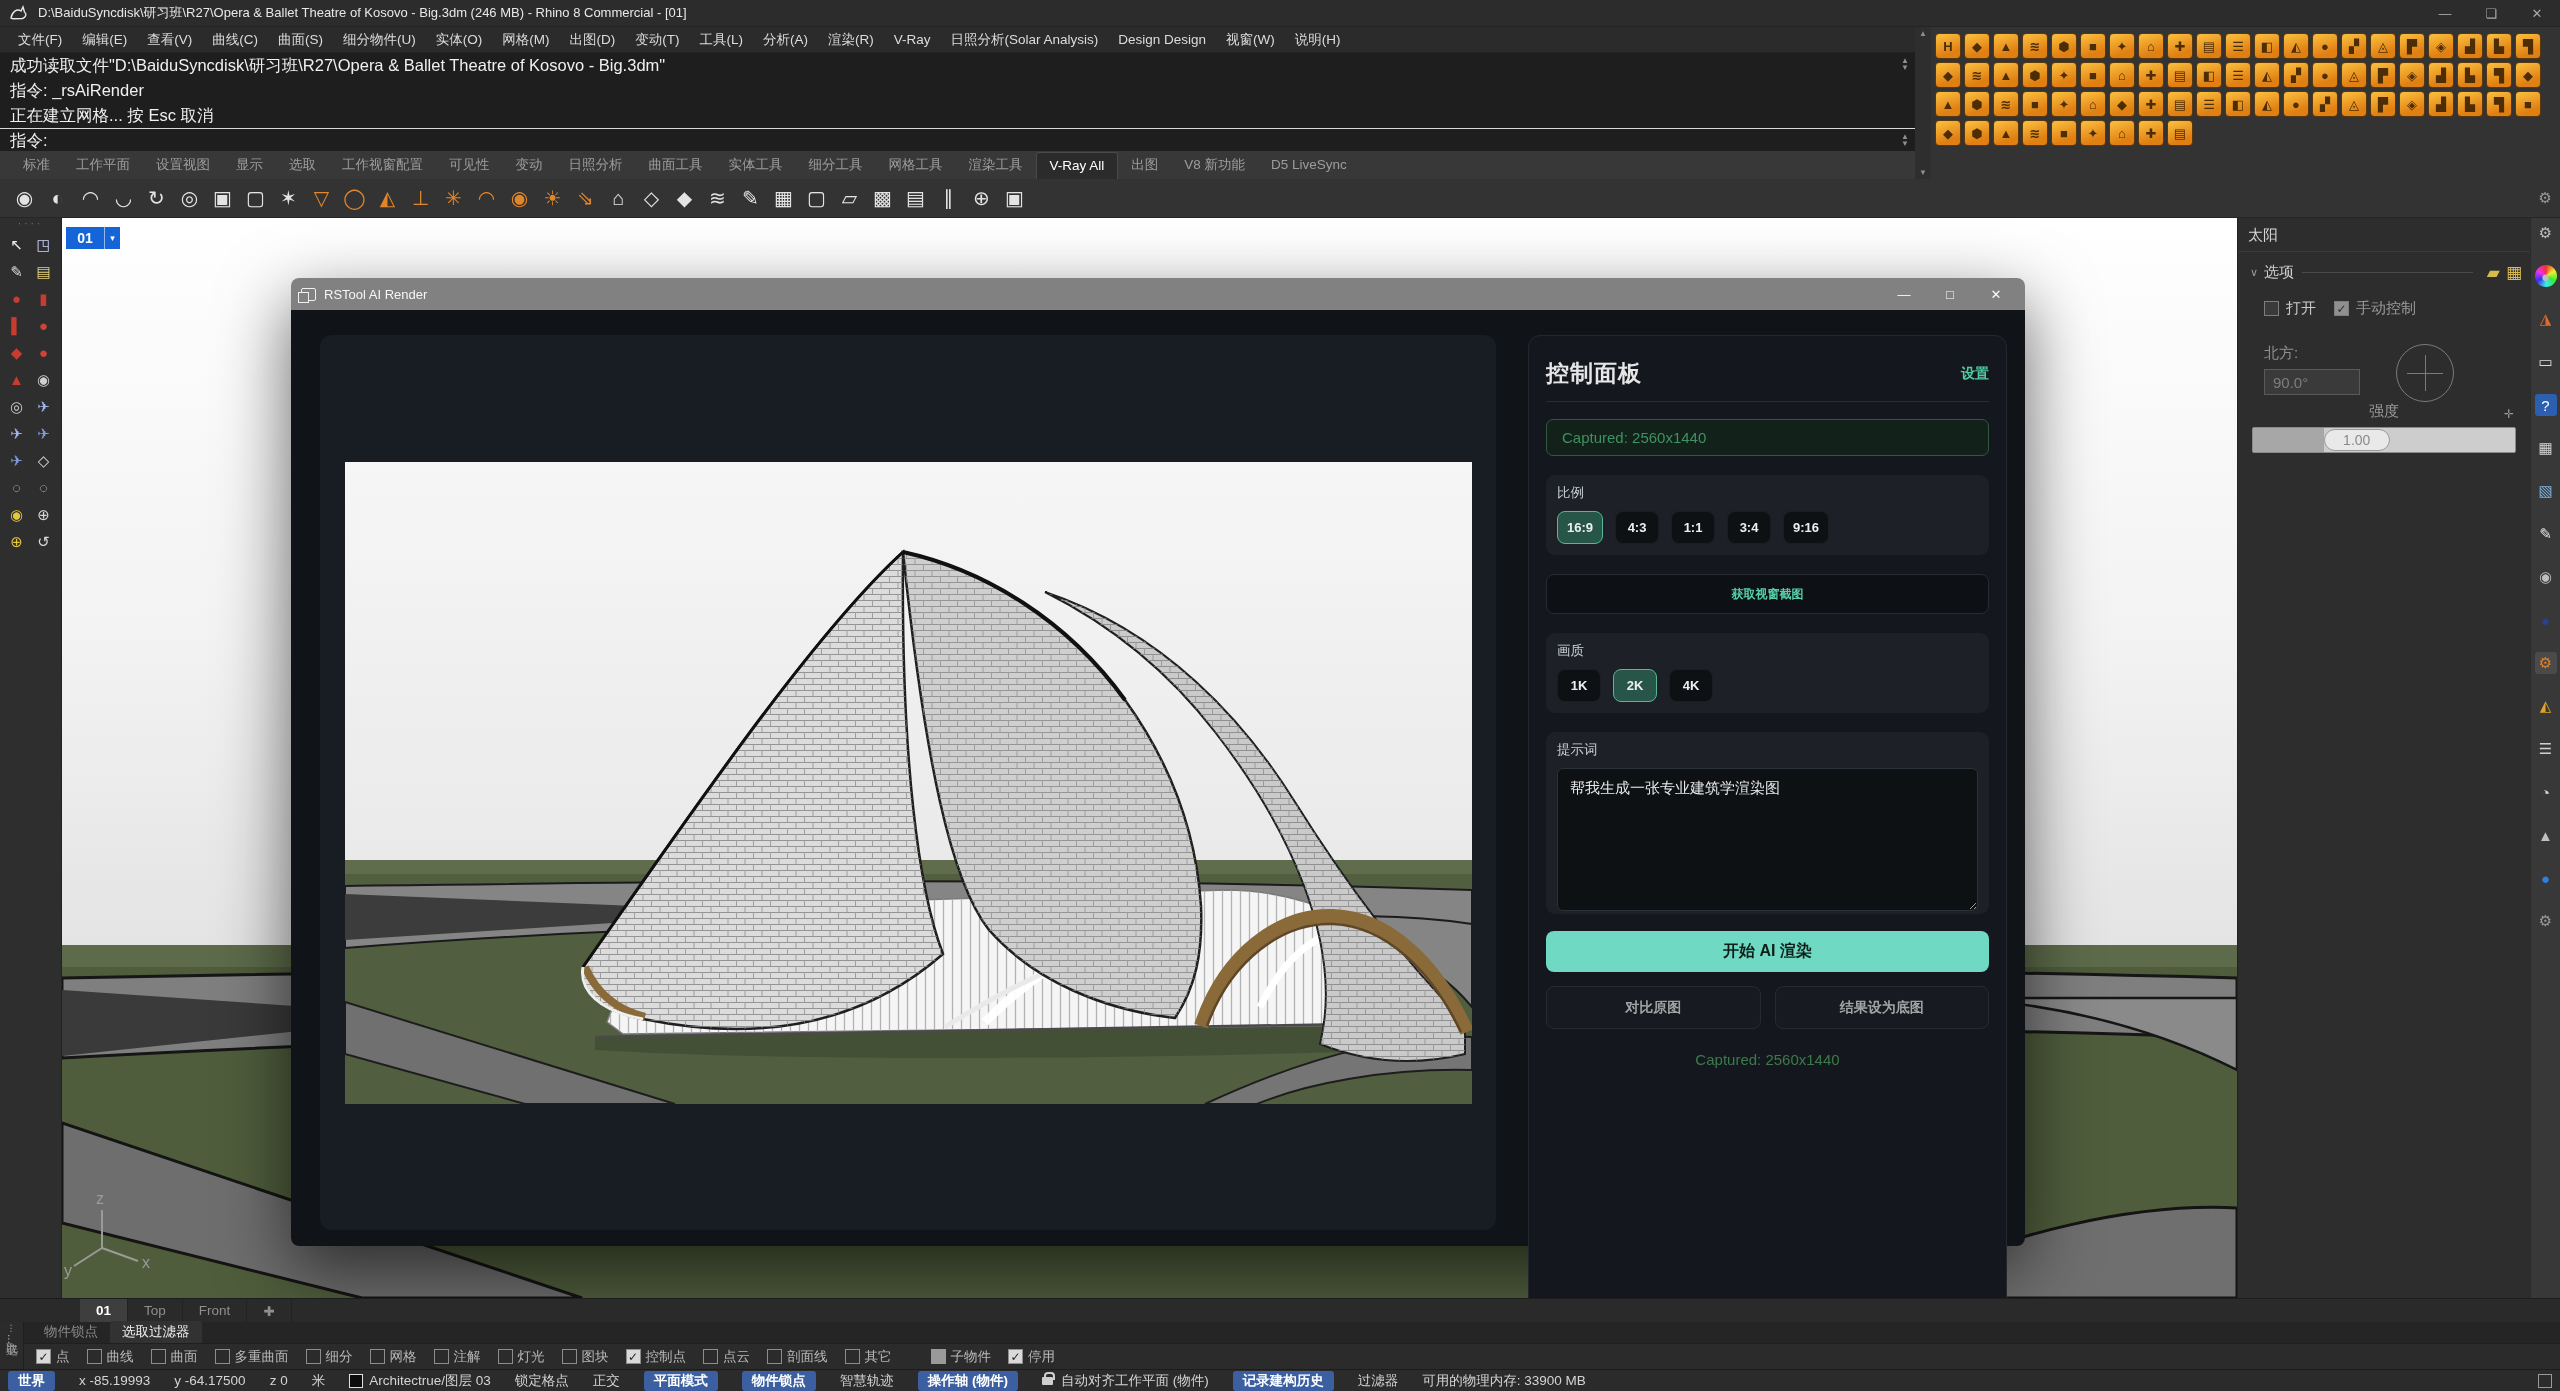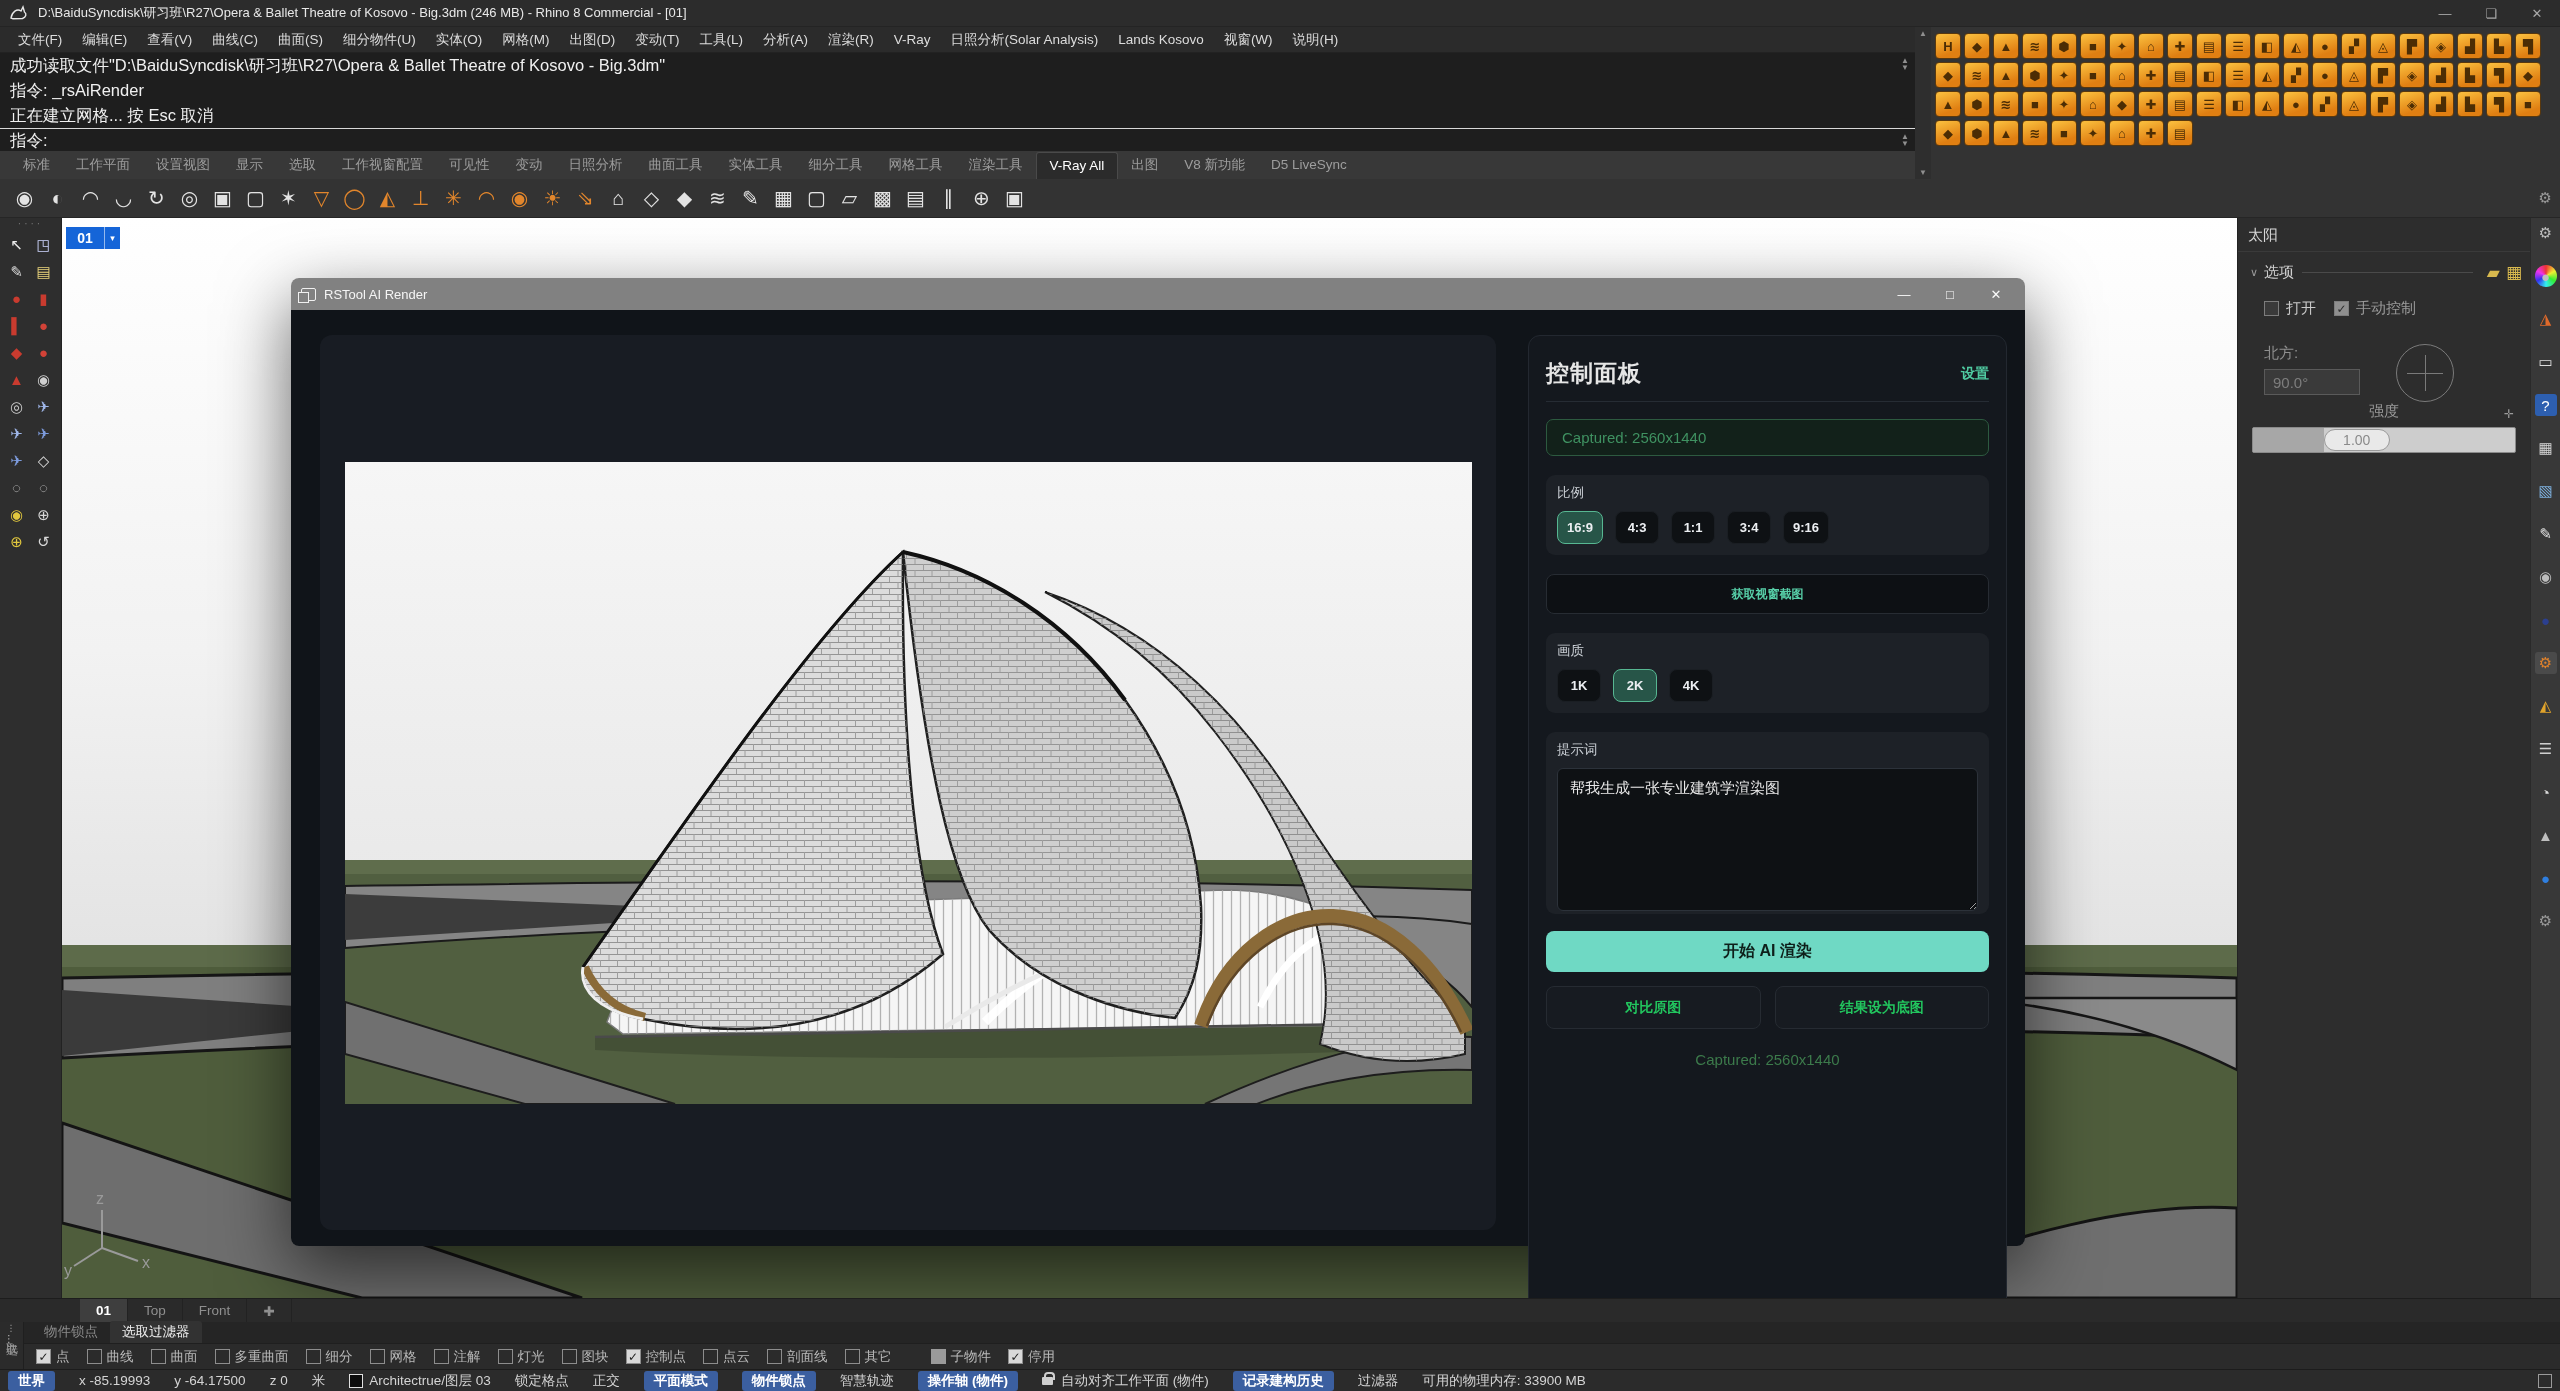--- a/index.html
+++ b/index.html
@@ -123,21 +123,21 @@
   .p-card { margin-top:19px; background:#1d2127; border-radius:9px; padding:9px 11px 11px 11px;}
   .p-card .p-label { font-size:13.5px; color:#cdd2d8; margin-bottom:9px;}
   .btn-row { display:flex; gap:12px;}
   .chip-btn { min-width:44px; height:33px; padding:0 9px; background:#0e1114; border:1px solid #1a1e23; border-radius:8px; color:#eceff2; font-size:13px; font-weight:bold; display:flex; align-items:center; justify-content:center;}
   .chip-btn.active { background:#275548; border:1.5px solid #57b792;}
   #capture-btn { margin-top:19px; height:40px; background:#0d1014; border:1px solid #272c33; border-radius:8px; color:#57cfa8; font-size:12px; font-weight:bold; display:flex; align-items:center; justify-content:center;}
   #prompt-card { margin-top:19px; height:182px;}
   #prompt-ta { width:100%; height:143px; background:#0e1114; border:1px solid #2c323a; border-radius:6px; color:#e8e8e8; font-size:15px; padding:10px 12px; resize:vertical; font-family:"Liberation Sans","DejaVu Sans",sans-serif;}
   #start-btn { margin-top:17px; height:41px; background:#6fd9c4; border-radius:8px; color:#0e1f1a; font-size:16px; font-weight:bold; display:flex; align-items:center; justify-content:center;}
   #pair-row { margin-top:14px; display:flex; gap:14px;}
-  .ghost-btn { flex:1; height:43px; background:#171b21; border:1px solid #262b32; border-radius:8px; color:#22c55e; font-size:14px; font-weight:bold; display:flex; align-items:center; justify-content:center;}
+  .ghost-btn { flex:1; height:43px; background:#171b21; border:1px solid #262b32; border-radius:8px; color:#a3a3a3; font-size:14px; font-weight:bold; display:flex; align-items:center; justify-content:center;}
   #save-btn { margin-top:17px; height:41px; background:#bd8b42; border-radius:8px; color:#241708; font-size:15px; font-weight:bold; display:flex; align-items:center; justify-content:center;}
   #captured-bottom { margin-top:22px; text-align:center; color:#3c7a4b; font-size:15px;}
 </style>
 </head>
 <body>
 
 <div id="app">
 
   <div id="titlebar">
     <span class="logo">
@@ -163,21 +163,21 @@
       <span class="mi">细分物件(U)</span>
       <span class="mi">实体(O)</span>
       <span class="mi">网格(M)</span>
       <span class="mi">出图(D)</span>
       <span class="mi">变动(T)</span>
       <span class="mi">工具(L)</span>
       <span class="mi">分析(A)</span>
       <span class="mi">渲染(R)</span>
       <span class="mi">V-Ray</span>
       <span class="mi">日照分析(Solar Analysis)</span>
-      <span class="mi">Lands Kosovo</span>
+      <span class="mi">Design Design</span>
       <span class="mi">视窗(W)</span>
       <span class="mi">说明(H)</span>
     </div>
 
   <div id="cmd">
     <div>
 
     <div class="cline">成功读取文件"D:\BaiduSyncdisk\研习班\R27\Opera &amp; Ballet Theatre of Kosovo - Big.3dm"</div>
         <div class="cline">指令: _rsAiRender</div>
         <div class="cline">正在建立网格... 按 Esc 取消</div>

